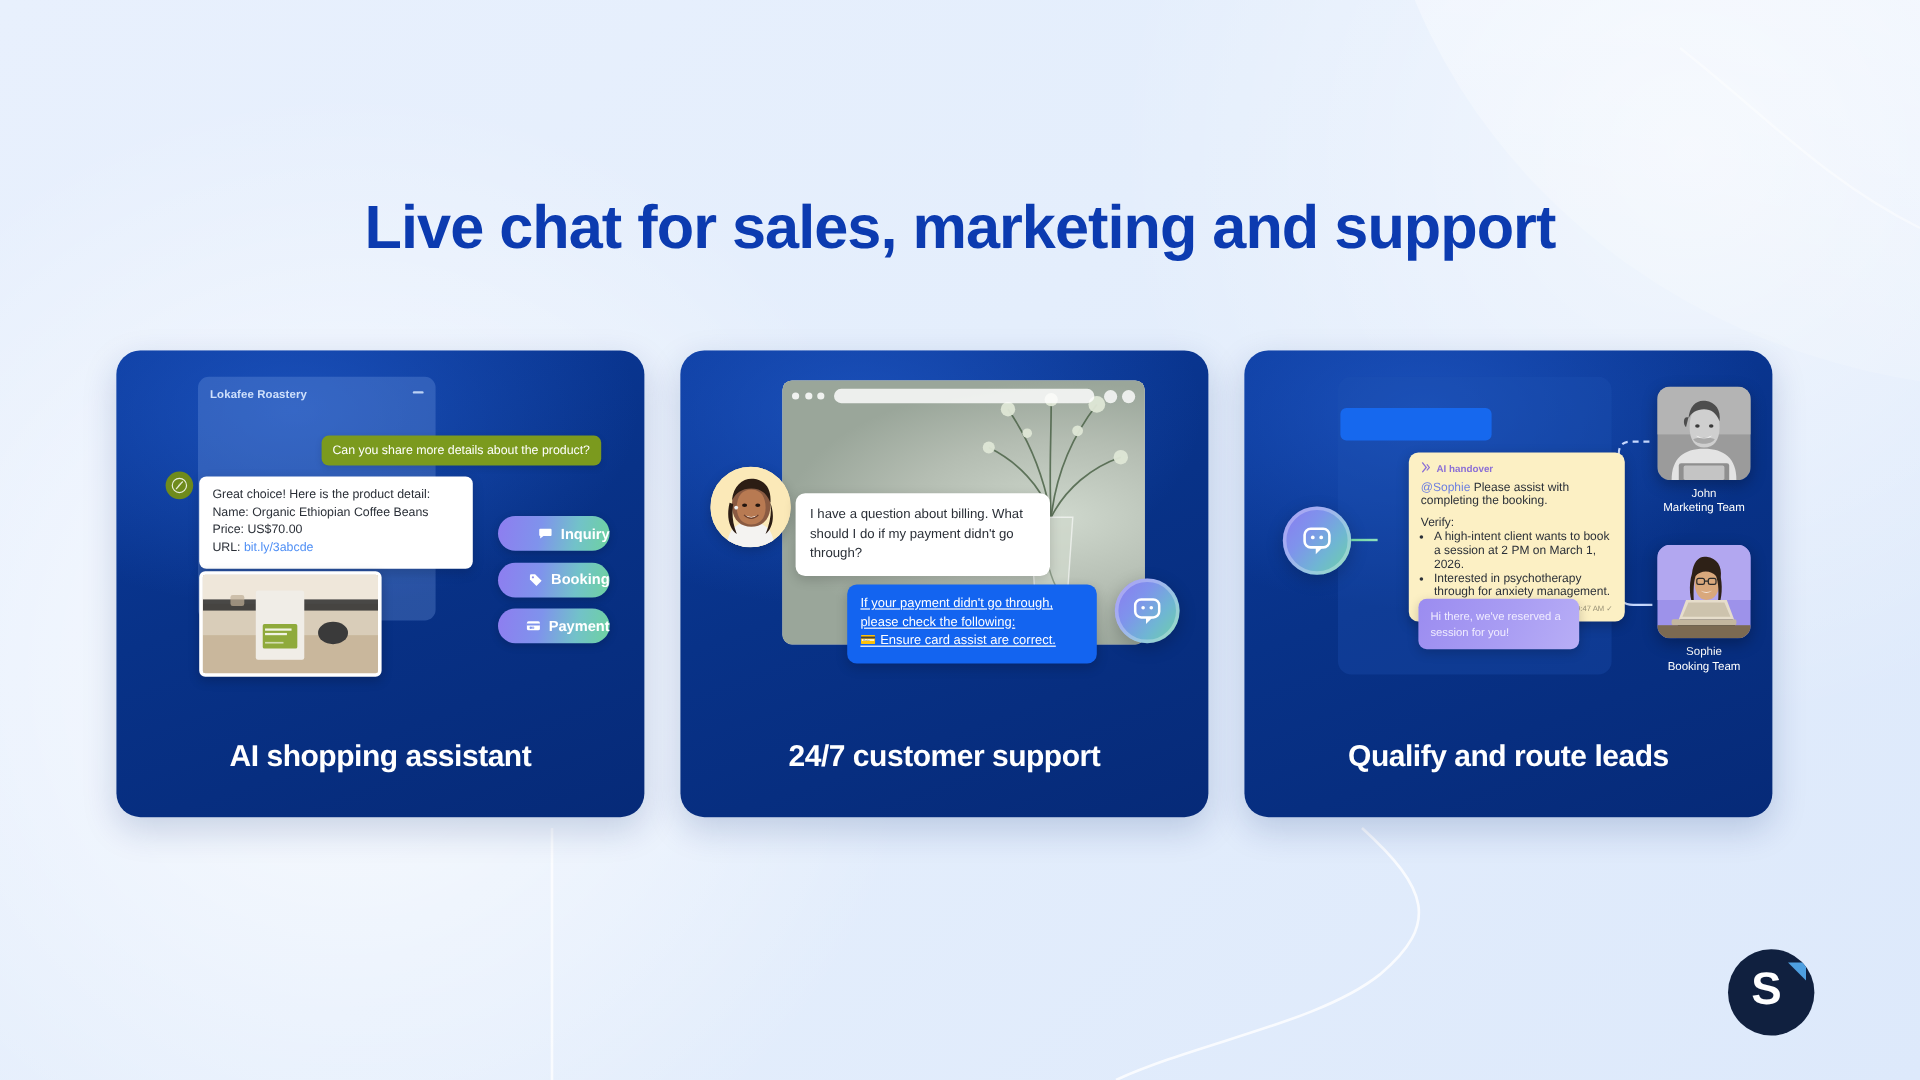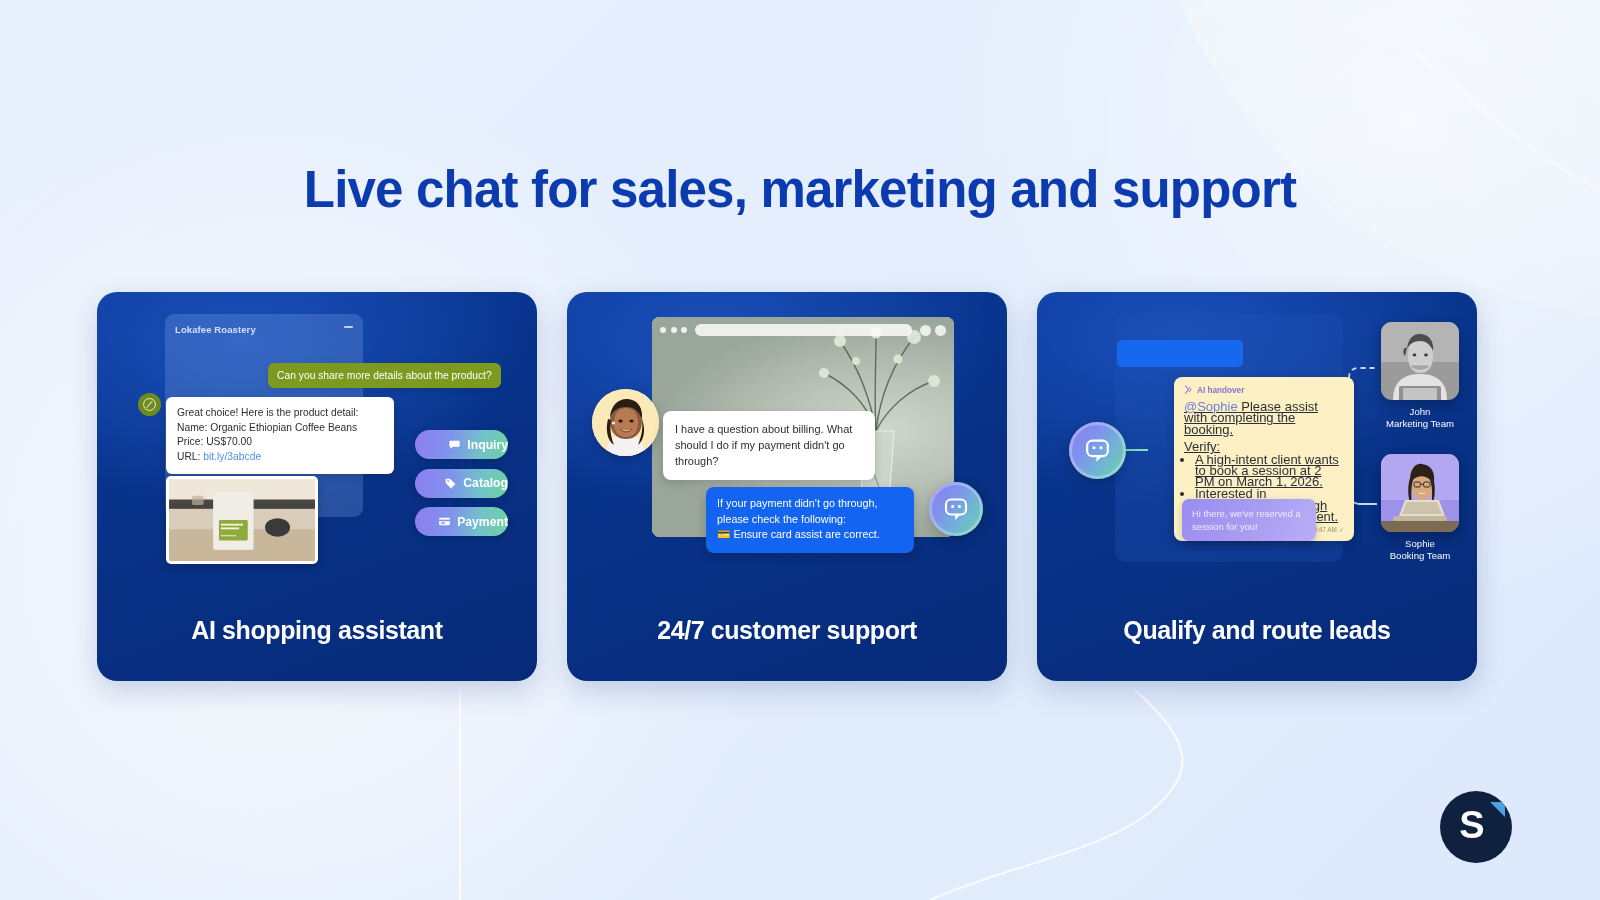--- a/index.html
+++ b/index.html
@@ -275,20 +275,21 @@
     position: absolute;
     left: 139px; top: 195px;
     width: 208px;
     background: #1364f0;
     border-radius: 8px;
     padding: 9px 11px 10px 11px;
     color: #ffffff;
     font-size: 10.8px;
     line-height: 15.5px;
     box-shadow: 0 3px 10px rgba(0,0,0,0.18);
+    text-decoration: underline;
   }
 
   .bot-orb {
     position: absolute;
     border-radius: 50%;
     background: linear-gradient(128deg, #8b7bf0 0%, #7f93ec 36%, #6fb6d3 66%, #6fd3a1 100%);
     display: flex; align-items: center; justify-content: center;
     box-shadow: 0 4px 14px rgba(0,0,0,0.22);
   }
   .bot-orb::after {
@@ -331,21 +332,21 @@
     padding: 8px 10px 7px 10px;
     box-shadow: 0 3px 10px rgba(0,0,0,0.22);
     margin-left: 36px;
   }
   .c3-note-head {
     display: flex; align-items: center; gap: 4px;
     font-size: 8.2px; font-weight: 700;
     color: #8b6fd6;
     margin-bottom: 5px;
   }
-  .c3-note-body { font-size: 13px; line-height: 11.4px; color: #2b3038; text-decoration: underline; }
+  .c3-note-body { font-size: 10px; line-height: 11.4px; color: #2b3038; }
   .c3-note-body .mention { color: #6d7fe0; }
   .c3-note-body .ctx { margin-top: 6px; }
   .c3-note-body ul { margin: 1px 0 0 11px; }
   .c3-note-body li { margin-top: 0.5px; }
   .c3-note-time {
     text-align: right;
     font-size: 6.4px;
     color: #9a9378;
     margin-top: 3px;
   }
@@ -480,21 +481,21 @@
             </span>
             <span>Inquiry</span>
           </div>
           <div class="pill">
             <span class="pill-ico">
               <svg width="13" height="13" viewBox="0 0 24 24">
                   <path d="M11 3H5a2 2 0 0 0-2 2v6l10 10 8-8L11 3z" fill="#ffffff"></path>
                   <circle cx="7.6" cy="7.6" r="1.7" fill="#8b8bea"></circle>
                 </svg>
             </span>
-            <span>Catalog</span>
+            <span>Booking</span>
           </div>
           <div class="pill">
             <span class="pill-ico">
               <svg width="13" height="13" viewBox="0 0 24 24">
                   <rect x="2" y="5" width="20" height="14" rx="2.5" fill="#ffffff"></rect>
                   <rect x="2" y="8.5" width="20" height="3" fill="#7f93ec"></rect>
                   <circle cx="8" cy="15" r="2" fill="#7f93ec"></circle>
                   <circle cx="11.5" cy="15" r="2" fill="#7f93ec" opacity="0.7"></circle>
                 </svg>
             </span>

